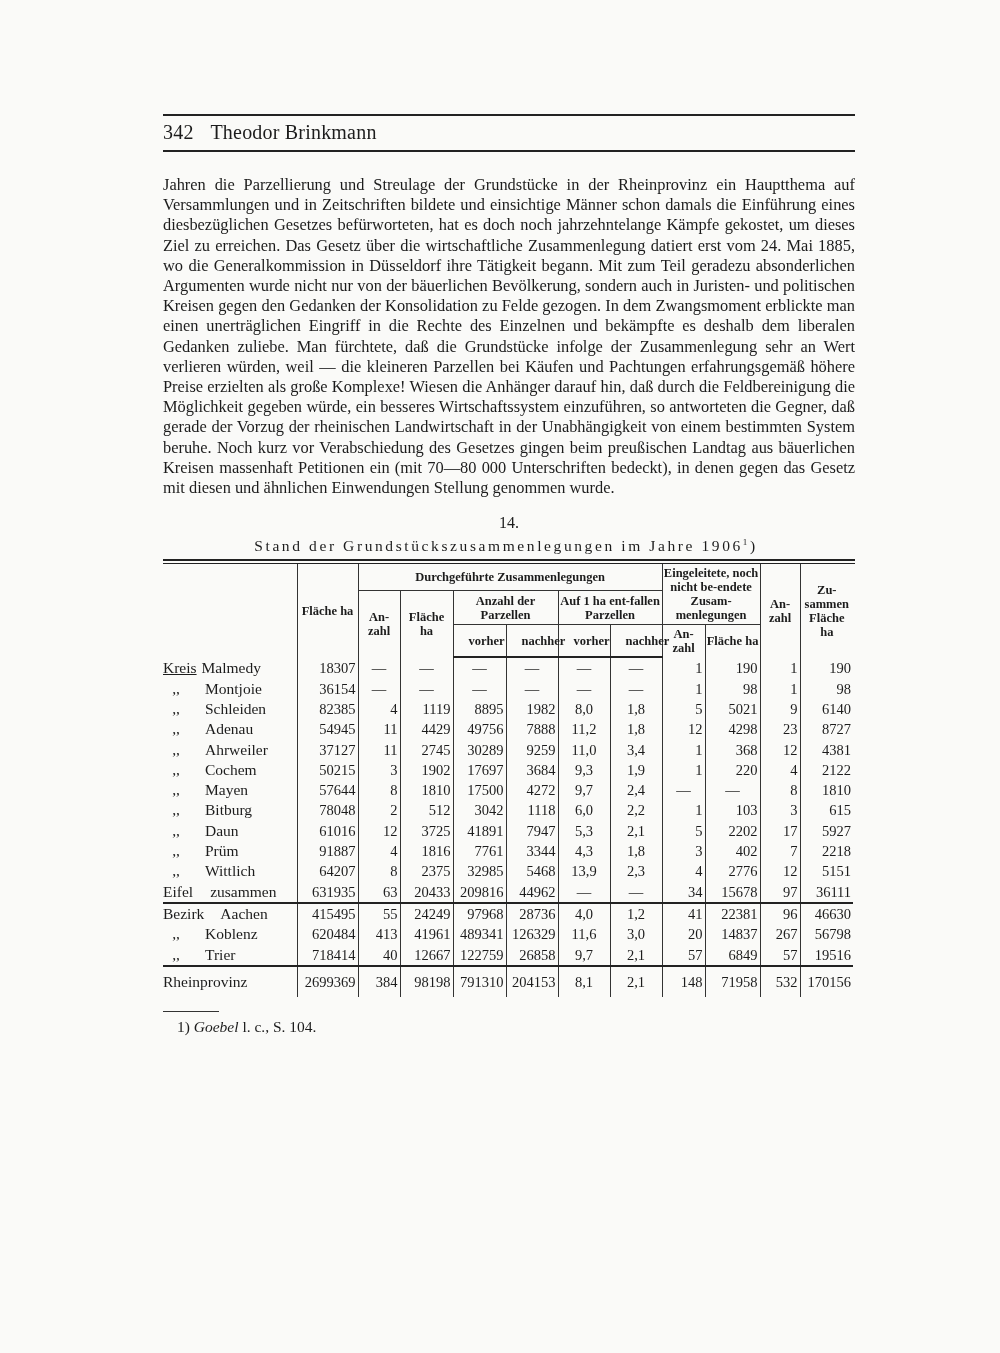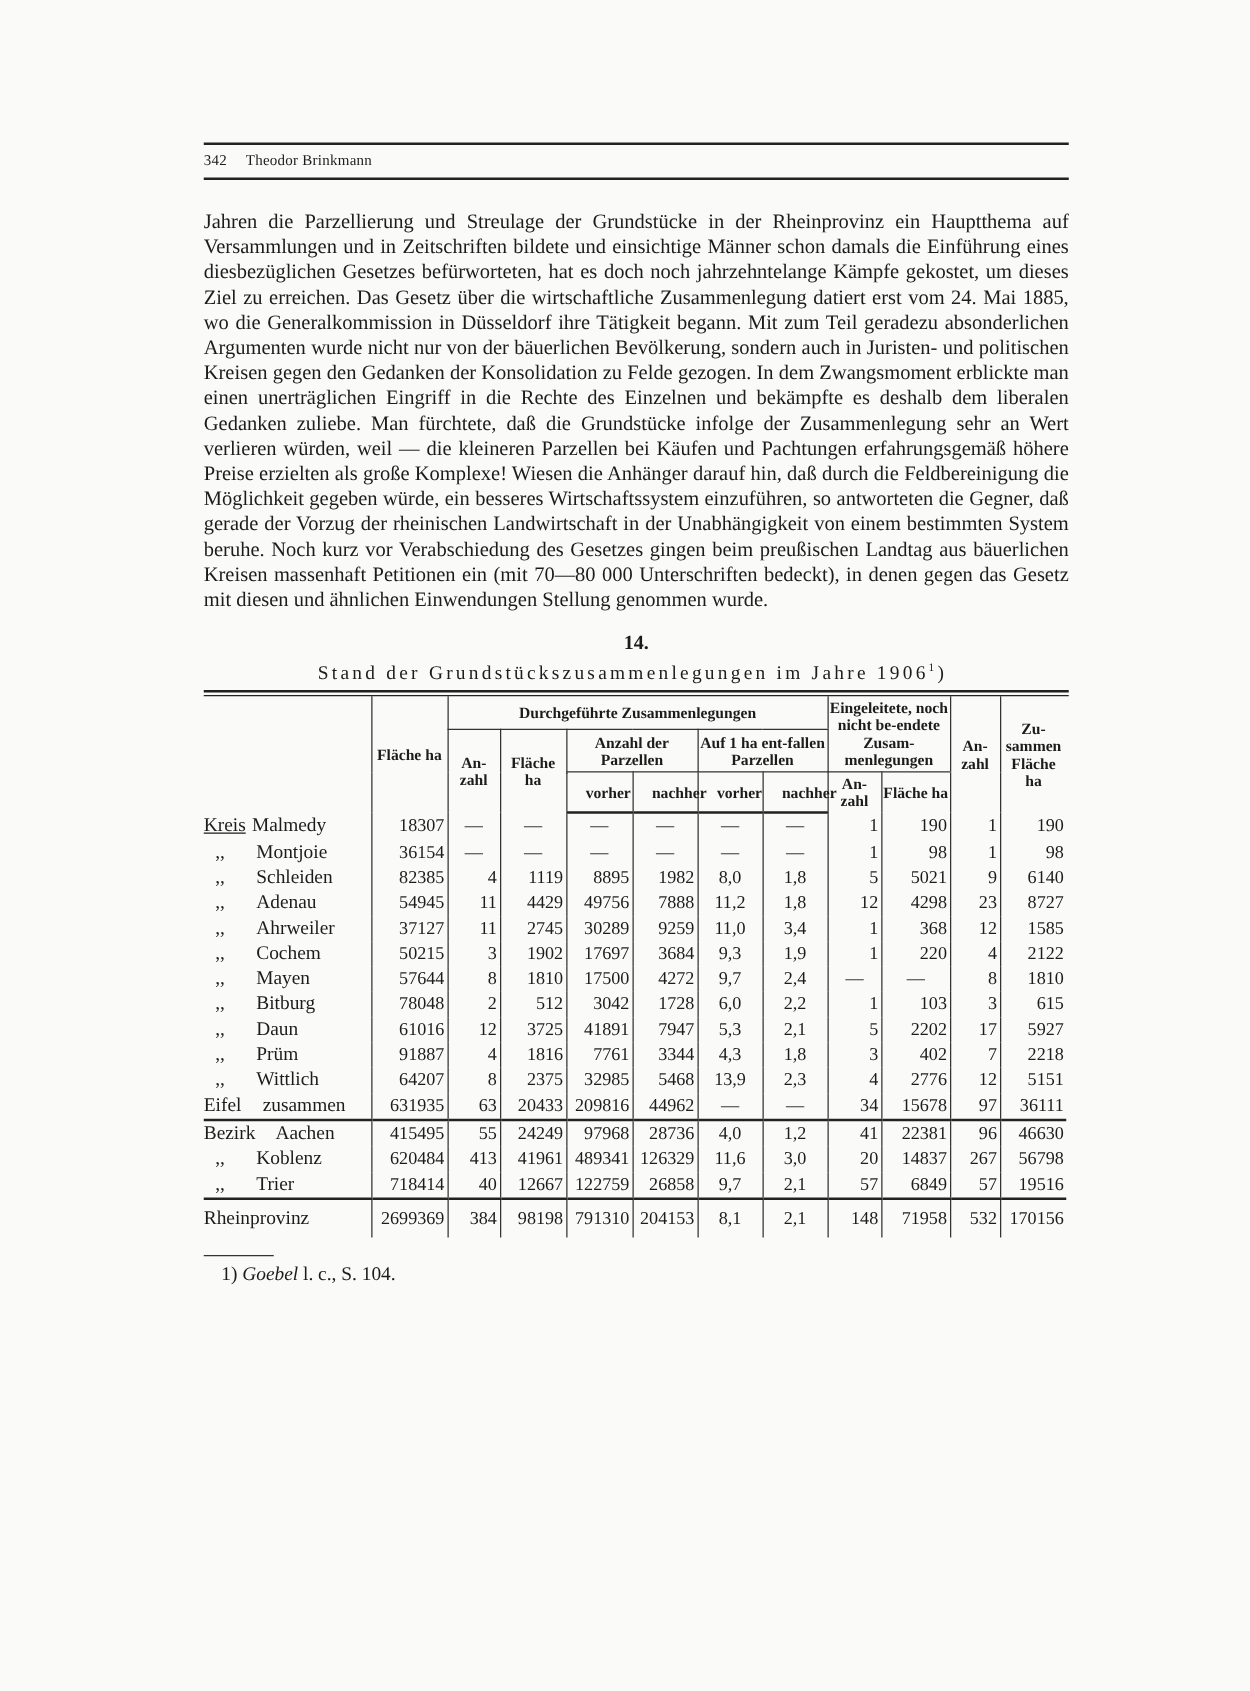--- a/index.html
+++ b/index.html
@@ -2,26 +2,26 @@
 <html><head>
 <meta charset="utf-8">
 <style>
   html, body { margin:0; padding:0; }
   body {
     width:1000px; height:1353px; background:#fafaf8; position:relative; overflow:hidden;
     font-family: "Liberation Serif", "DejaVu Serif", serif; color:#1c1c1c;
   }
   .page { position:absolute; left:163px; top:114px; width:692px; }
   .rule-thick { height:2px; background:#222; }
-  .running-head { font-size:12px; padding:5px 0 6px 0; letter-spacing:0.2px; }
+  .running-head { font-size:20px; padding:5px 0 6px 0; letter-spacing:0.2px; }
   .running-head .pg { margin-right:12px; }
   .body-text { margin-top:23px; font-size:16.4px; line-height:20.2px; text-align:justify; }
   .body-text p { margin:0; }
   .body-text p.indent { text-indent:16px; }
-  .table-num { text-align:center; font-size:16px; margin-top:16px; line-height:18px;font-weight:bold; }
+  .table-num { text-align:center; font-size:16px; margin-top:16px; line-height:18px; }
   .table-title { text-align:center; font-size:15.5px; letter-spacing:2.6px; line-height:20px; margin-left:-6px; }
   .double-rule { border-top:2px solid #222; border-bottom:1px solid #222; height:2px; margin-top:3px; }
   table { border-collapse:collapse; width:690px; font-size:14.5px; table-layout:fixed; }
   th { font-weight:bold; font-size:12.5px; line-height:14px; border-left:1px solid #333; padding:2px 1px; vertical-align:middle; text-align:center; }
   th.first { border-left:none; }
   td { border-left:1px solid #333; padding:0 2px 0 0; text-align:right; height:20.3px; line-height:20.3px; white-space:nowrap; }
   td.label { border-left:none; text-align:left; padding-left:0; font-size:15.5px; }
   td.dash, td.c { text-align:center; padding:0; }
   thead tr:last-child th, th.bb { border-bottom:2px solid #222;padding-left:15px; }
   .sub-b { border-bottom:1px solid #333; }
@@ -154,21 +154,21 @@
           <td>37127</td>
           <td>11</td>
           <td>2745</td>
           <td>30289</td>
           <td>9259</td>
           <td class="c">11,0</td>
           <td class="c">3,4</td>
           <td>1</td>
           <td>368</td>
           <td>12</td>
-          <td>1585</td>
+          <td>4381</td>
         </tr>
         <tr>
           <td class="label"><span class="quote" style="margin-right: 16px;">,,</span><span>Cochem</span></td>
           <td>50215</td>
           <td>3</td>
           <td>1902</td>
           <td>17697</td>
           <td>3684</td>
           <td class="c">9,3</td>
           <td class="c">1,9</td>
@@ -190,21 +190,21 @@
           <td class="c">—</td>
           <td>8</td>
           <td>1810</td>
         </tr>
         <tr>
           <td class="label"><span class="quote" style="margin-right: 16px;">,,</span><span>Bitburg</span></td>
           <td>78048</td>
           <td>2</td>
           <td>512</td>
           <td>3042</td>
-          <td>1728</td>
+          <td>1118</td>
           <td class="c">6,0</td>
           <td class="c">2,2</td>
           <td>1</td>
           <td>103</td>
           <td>3</td>
           <td>615</td>
         </tr>
         <tr>
           <td class="label"><span class="quote" style="margin-right: 16px;">,,</span><span>Daun</span></td>
           <td>61016</td>

